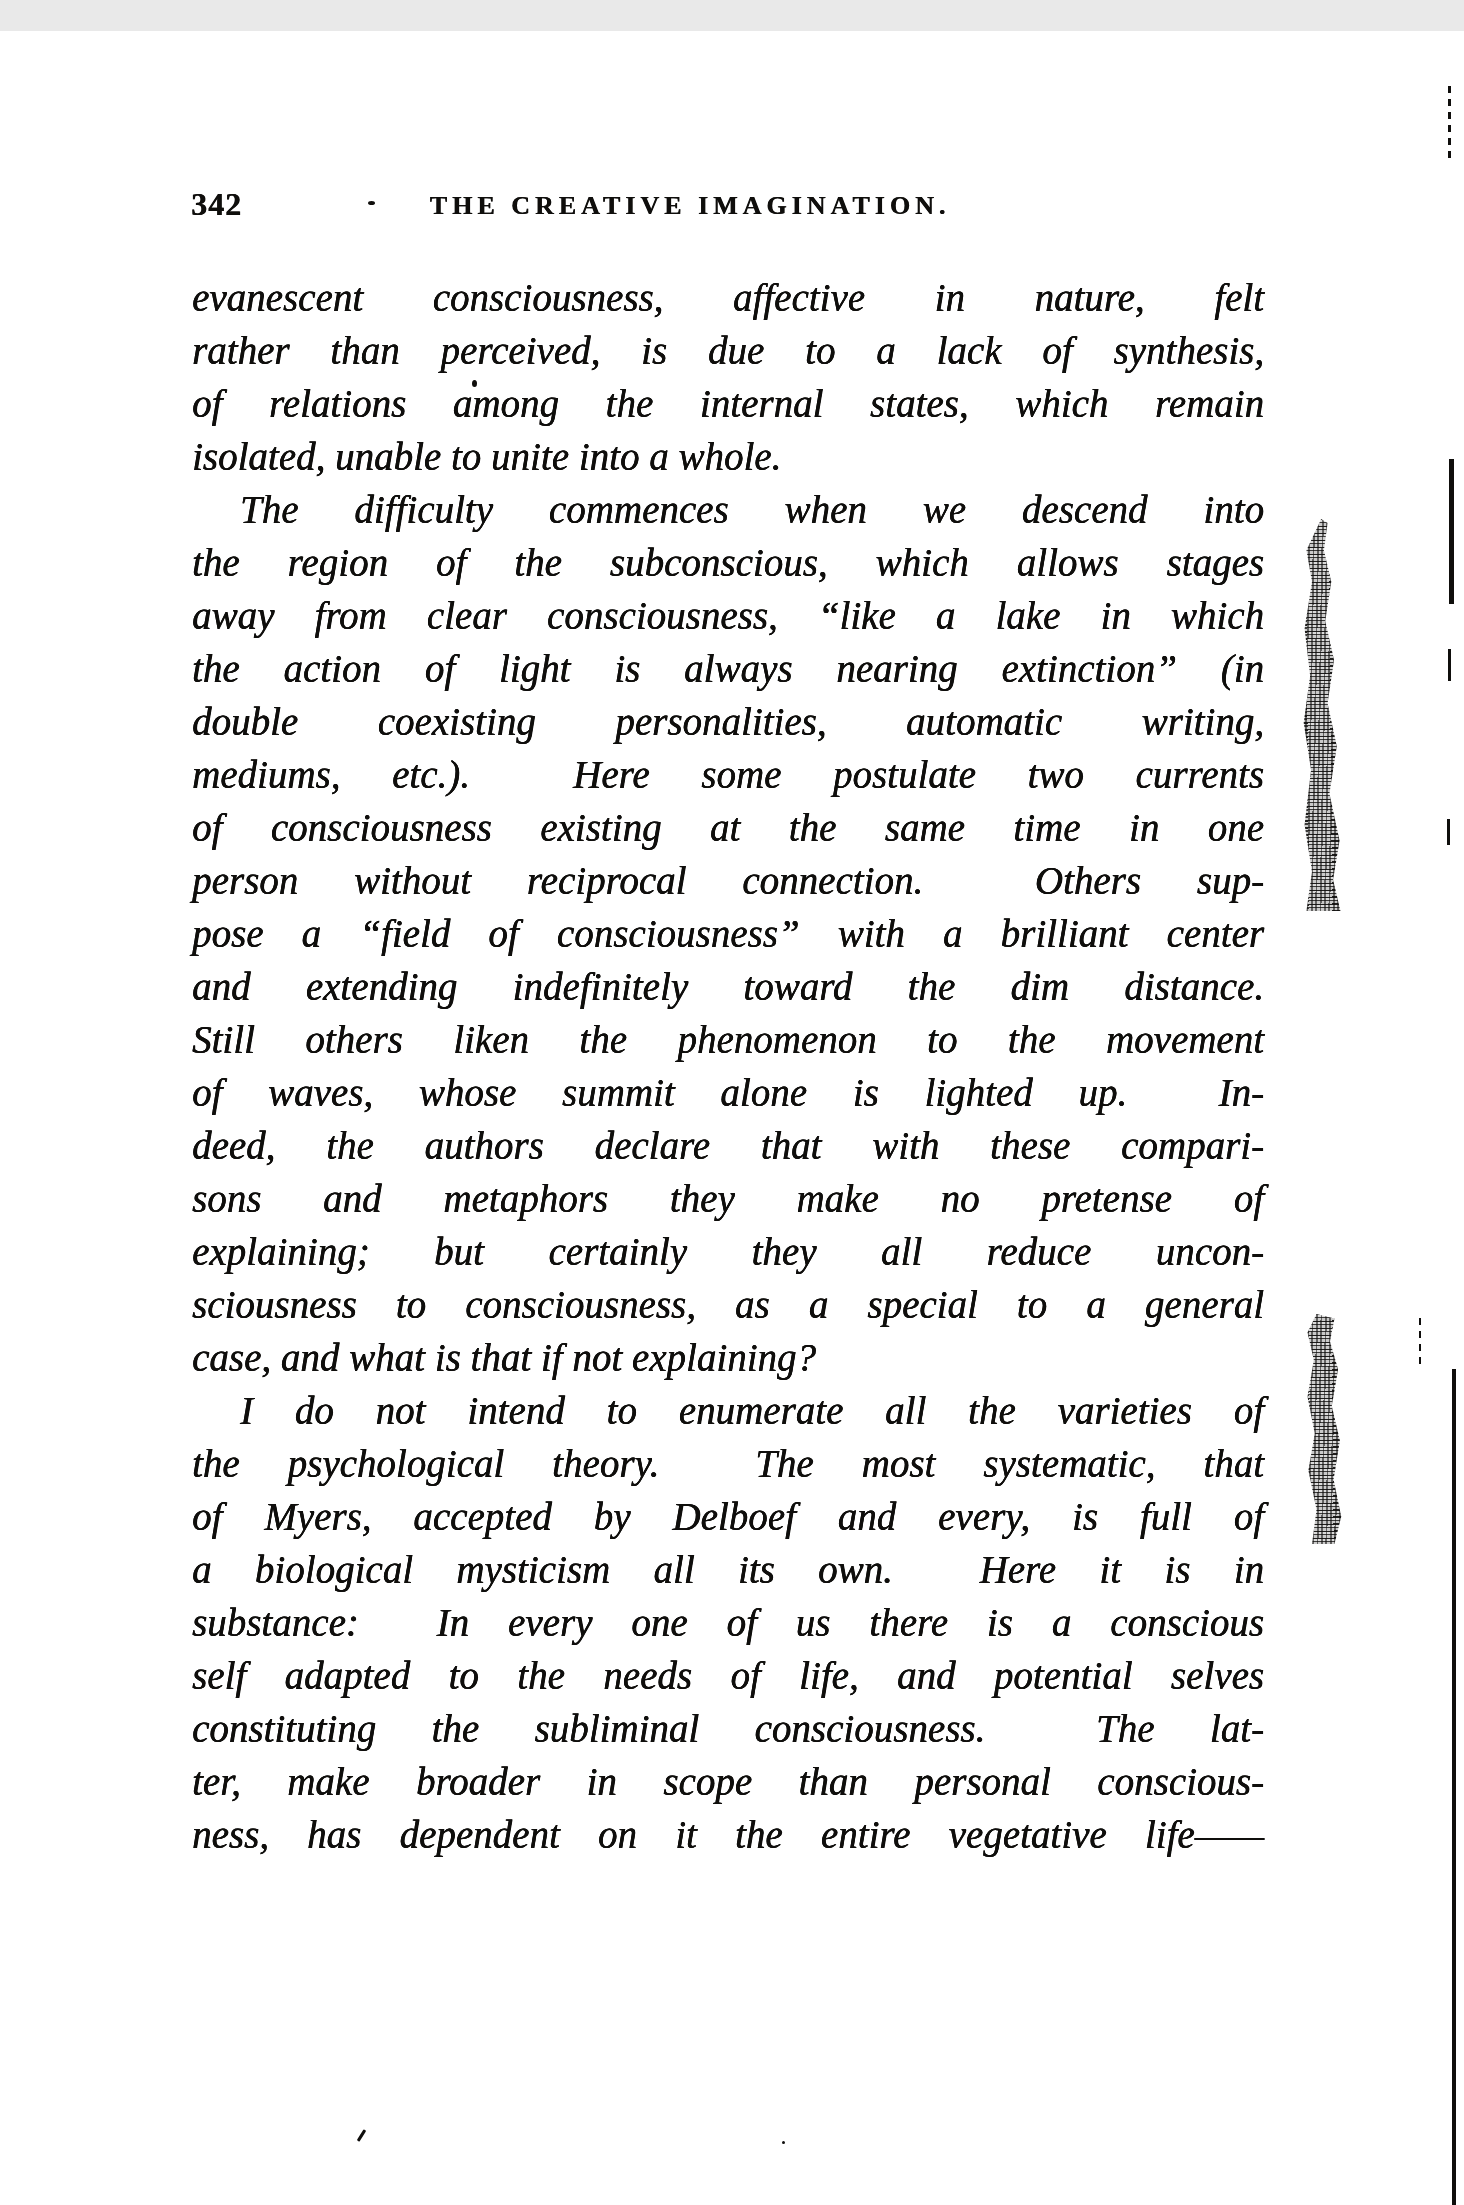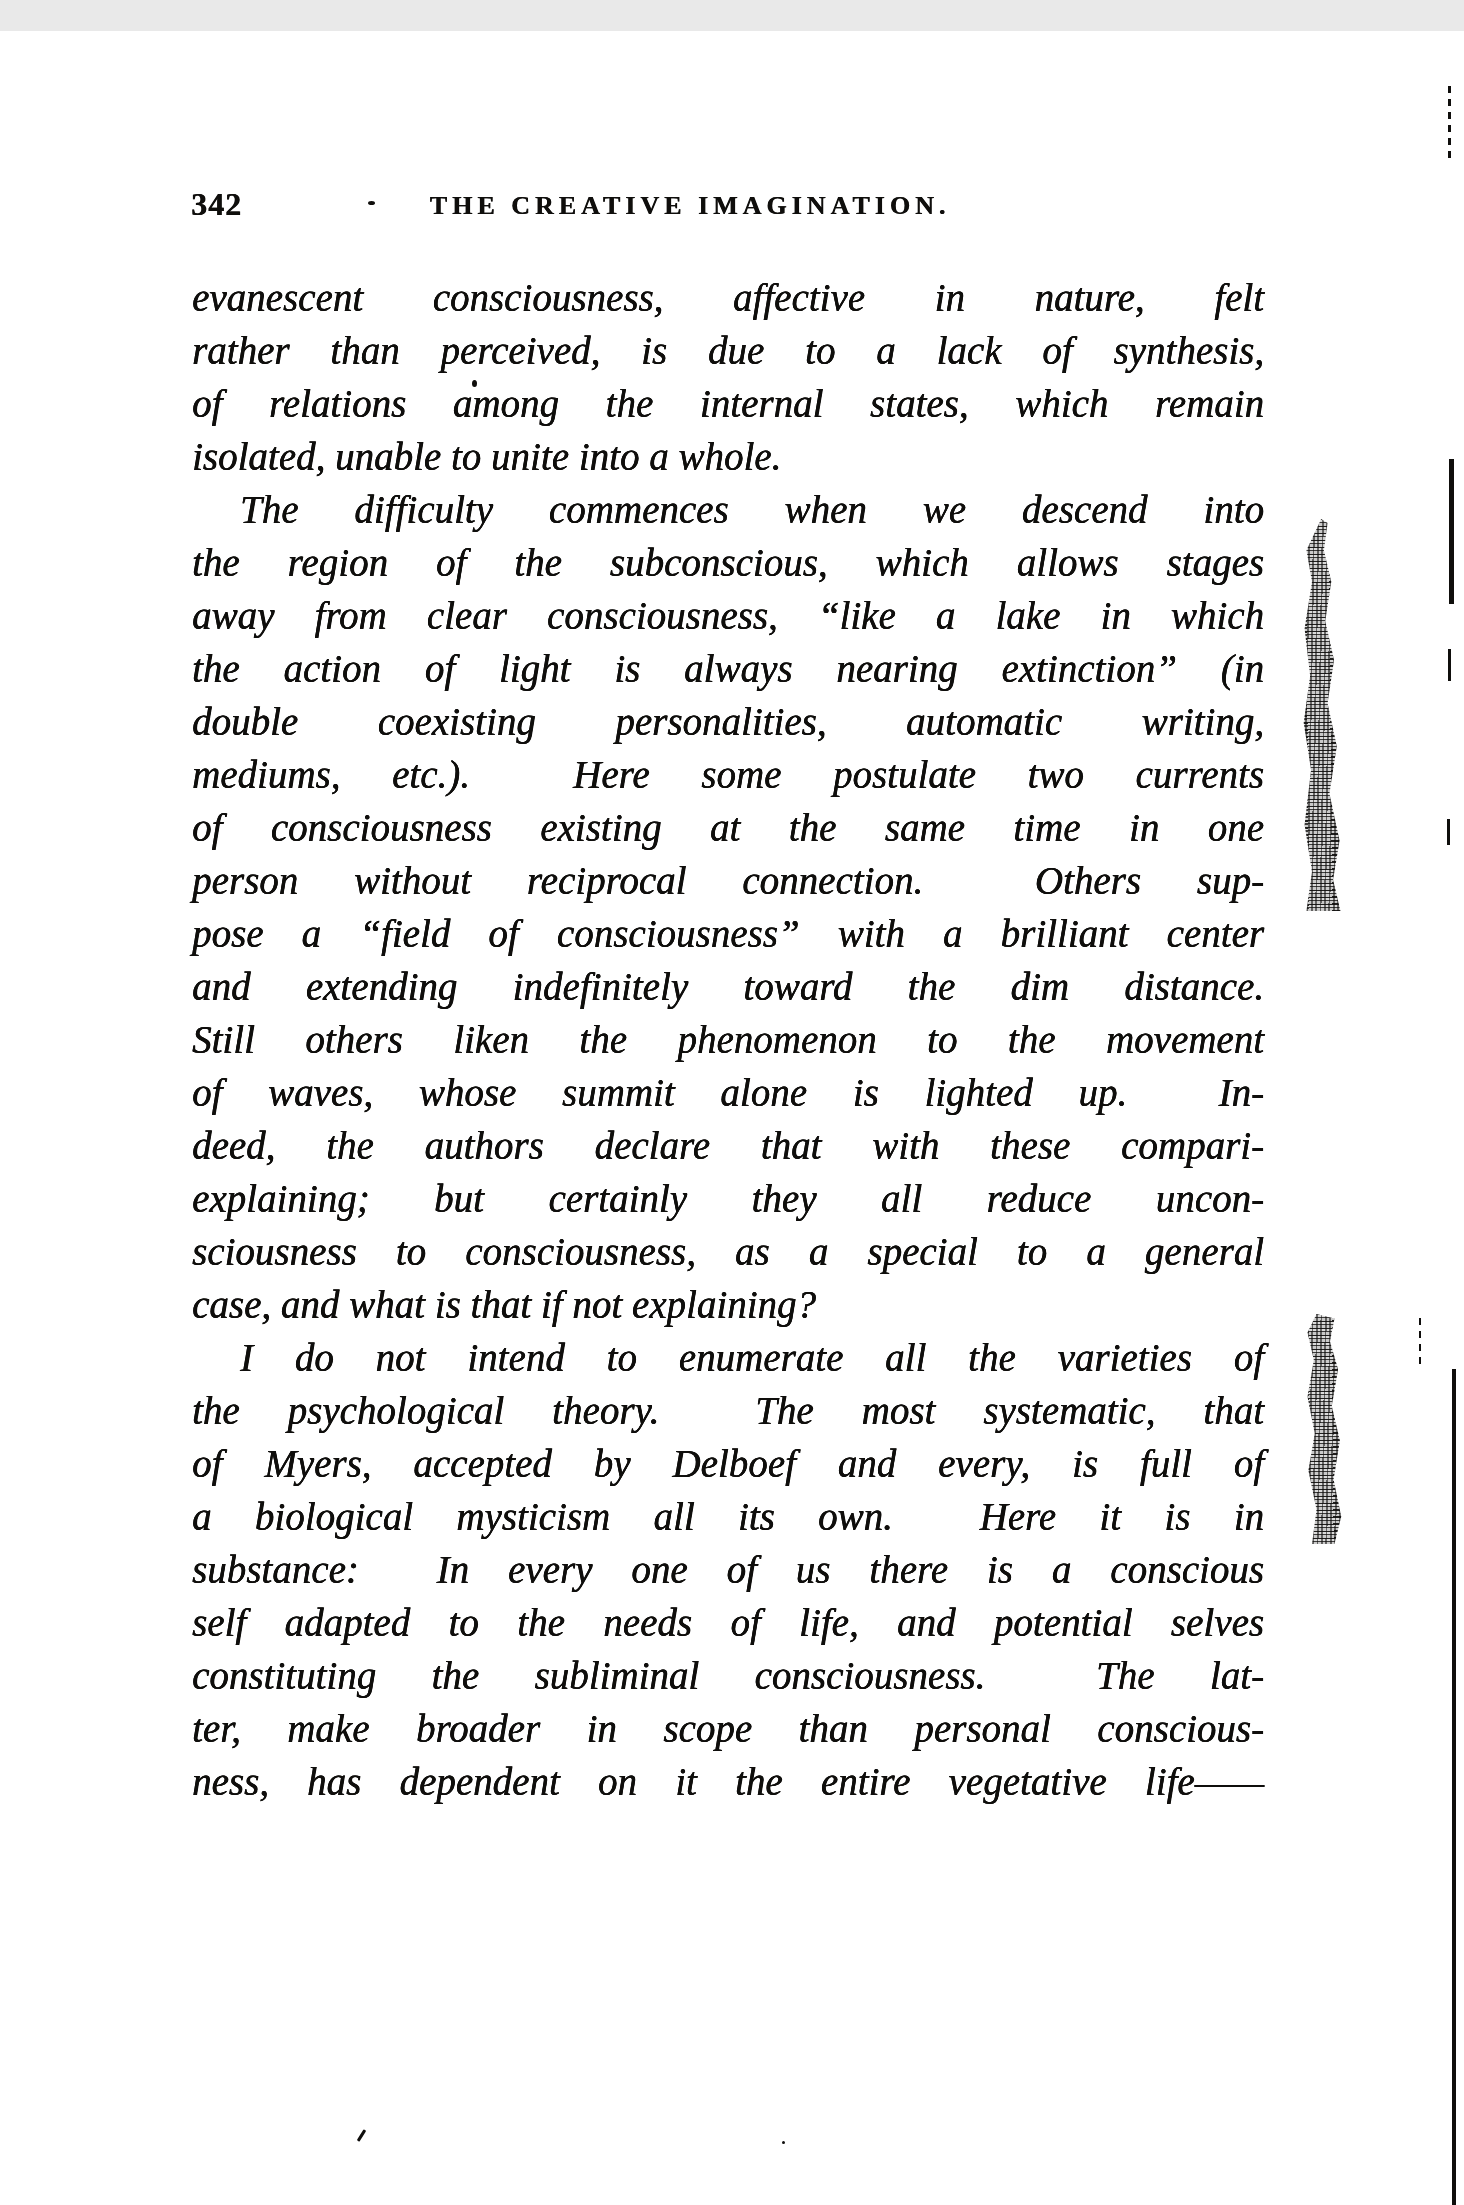--- a/index.html
+++ b/index.html
@@ -84,20 +84,21 @@
     <div class="line">the action of light is always nearing extinction” (in</div>
     <div class="line">double coexisting personalities, automatic writing,</div>
     <div class="line">mediums, etc.).&nbsp; Here some postulate two currents</div>
     <div class="line">of consciousness existing at the same time in one</div>
     <div class="line">person without reciprocal connection.&nbsp; Others sup-</div>
     <div class="line">pose a “field of consciousness” with a brilliant center</div>
     <div class="line">and extending indefinitely toward the dim distance.</div>
     <div class="line">Still others liken the phenomenon to the movement</div>
     <div class="line">of waves, whose summit alone is lighted up.&nbsp; In-</div>
     <div class="line">deed, the authors declare that with these compari-</div>
+    <div class="line">sons and metaphors they make no pretense of</div>
     <div class="line">explaining; but certainly they all reduce uncon-</div>
     <div class="line">sciousness to consciousness, as a special to a general</div>
     <div class="line end">case, and what is that if not explaining?</div>
     <div class="line indent">I do not intend to enumerate all the varieties of</div>
     <div class="line">the psychological theory.&nbsp; The most systematic, that</div>
     <div class="line">of Myers, accepted by Delboef and every, is full of</div>
     <div class="line">a biological mysticism all its own.&nbsp; Here it is in</div>
     <div class="line">substance:&nbsp; In every one of us there is a conscious</div>
     <div class="line">self adapted to the needs of life, and potential selves</div>
     <div class="line">constituting the subliminal consciousness.&nbsp; The lat-</div>

